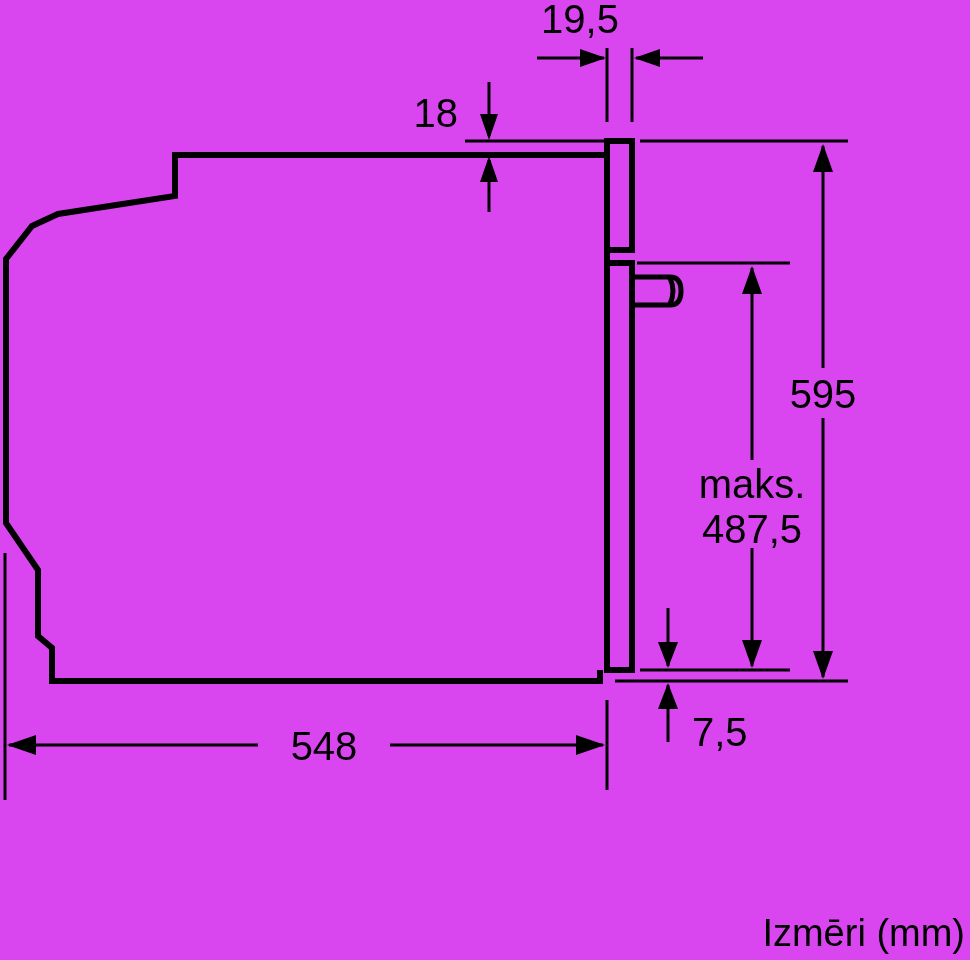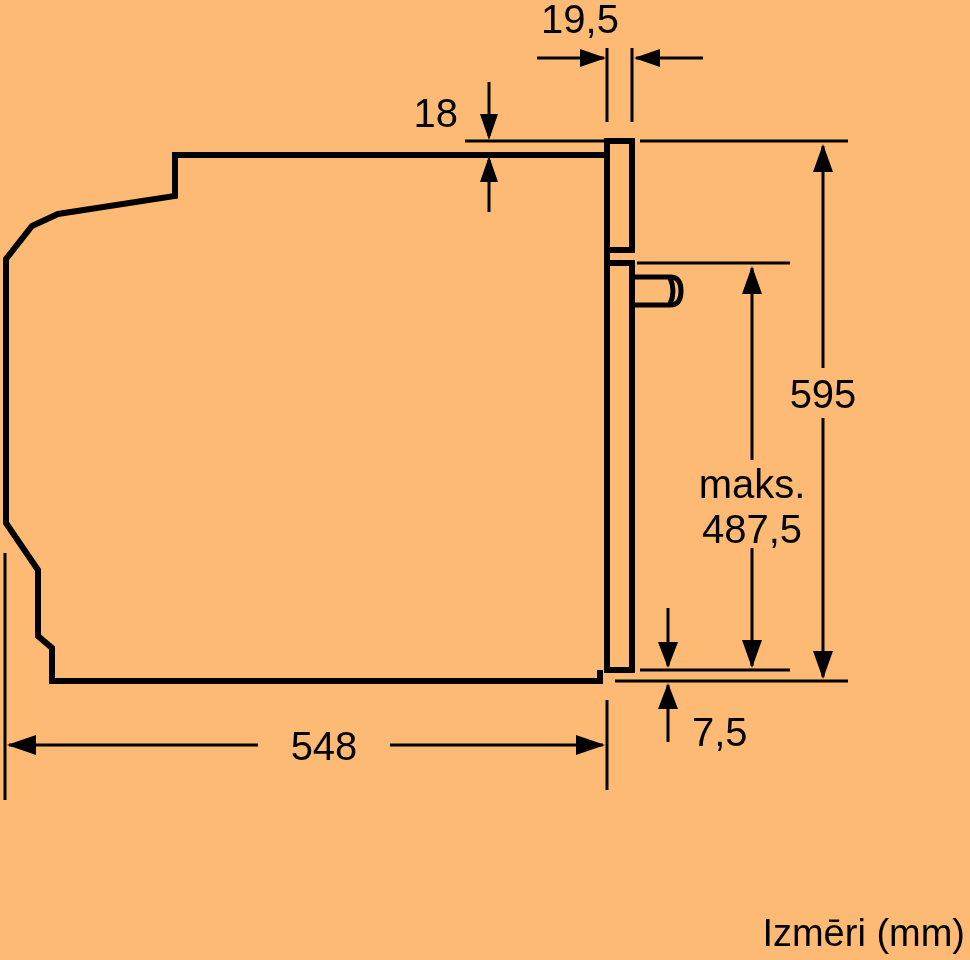--- a/index.html
+++ b/index.html
@@ -10,21 +10,21 @@
   body {
     width: 970px;
     height: 960px;
     font-family: "Liberation Sans", sans-serif;
     overflow: hidden;
   }
   #drawing-root {
     position: relative;
     width: 970px;
     height: 960px;
-    background: #fdba74;
+    background: #d946ef;
   }
   svg#dimension-drawing {
     display: block;
     width: 970px;
     height: 960px;
   }
   .dim-text {
     font-family: "Liberation Sans", sans-serif;
     font-size: 40px;
     fill: #000000;

